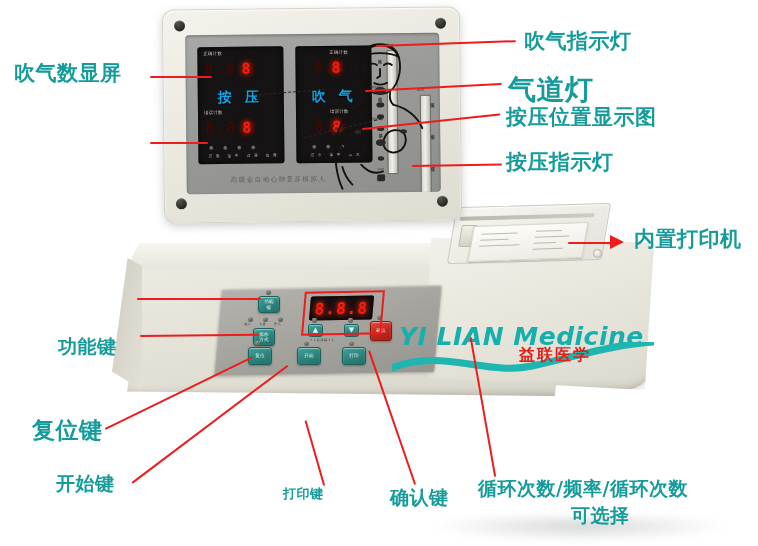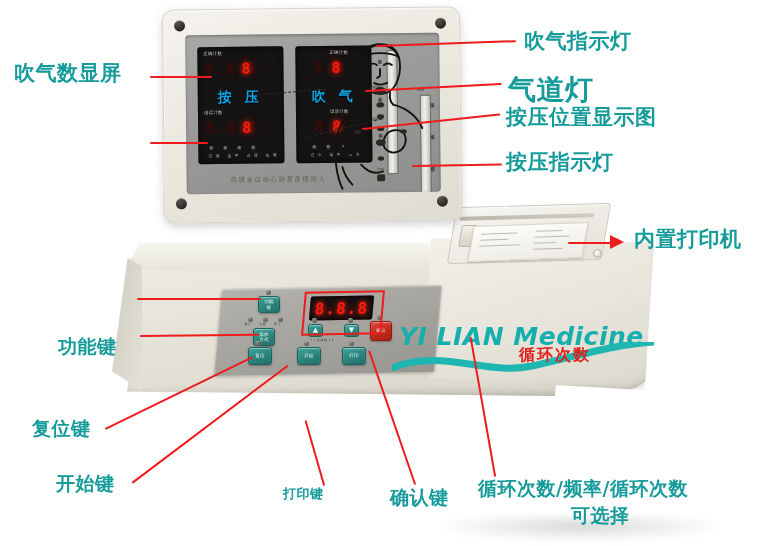--- a/index.html
+++ b/index.html
@@ -376,33 +376,33 @@
   <div class="kled" style="left:348px;top:318px;"></div>
   <div class="arrbtn" style="left:344px;top:324px;">▼</div>
   <div class="sel-note" style="left:310px;top:338px;">↑↓选择键↑↓</div>
 
   <div class="redbox" style="left:303px;top:291px;width:76px;height:40px;transform:skewX(-6deg) rotate(-1deg);"></div>
 
   <div class="brand-en" style="left:399px;top:322px;text-align:center;">YI LIAN Medicine</div>
   <svg class="swoosh" viewBox="0 0 262 36">
     <path d="M0 26 C50 6 95 34 140 24 C185 14 225 2 262 0" fill="none" stroke="#1fb5b0" stroke-width="7" stroke-linecap="round"></path>
   </svg>
-  <div class="brand-cn" style="left:519px;top:345px;">循环次数</div>
+  <div class="brand-cn" style="left:519px;top:345px;">益联医学</div>
 
   <div class="anno" style="left:14px;top:62px;font-size:21px;">吹气数显屏</div>
   <div class="lead" style="left:150px;top:76px;width:62px;"></div>
 
   <div class="lead" style="left:150px;top:142px;width:58px;"></div>
 
   <div class="anno" style="left:58px;top:288px;font-size:19px;margin-top:48px;">功能键</div>
   <div class="lead" style="left:137px;top:298px;width:124px;"></div>
 
   <div class="lead" style="left:140px;top:335px;width:119px;transform:rotate(-0.6deg);"></div>
 
-  <div class="anno" style="left:32px;top:418px;font-size:19px;">复位键</div>
+  <div class="anno" style="left:32px;top:418px;font-size:23px;">复位键</div>
   <div class="lead" style="left:105px;top:428px;width:164px;transform:rotate(-26deg);"></div>
 
   <div class="anno" style="left:56px;top:473px;font-size:19px;">开始键</div>
   <div class="lead" style="left:132px;top:482px;width:195px;transform:rotate(-37deg);"></div>
 
   <div class="anno" style="left:524px;top:30px;font-size:21px;">吹气指示灯</div>
   <div class="lead" style="left:376px;top:45px;width:140px;transform:rotate(-2deg);"></div>
 
   <div class="anno" style="left:508px;top:74px;font-size:28px;">气道灯</div>
   <div class="lead" style="left:365px;top:90px;width:137px;transform:rotate(-3deg);"></div>

